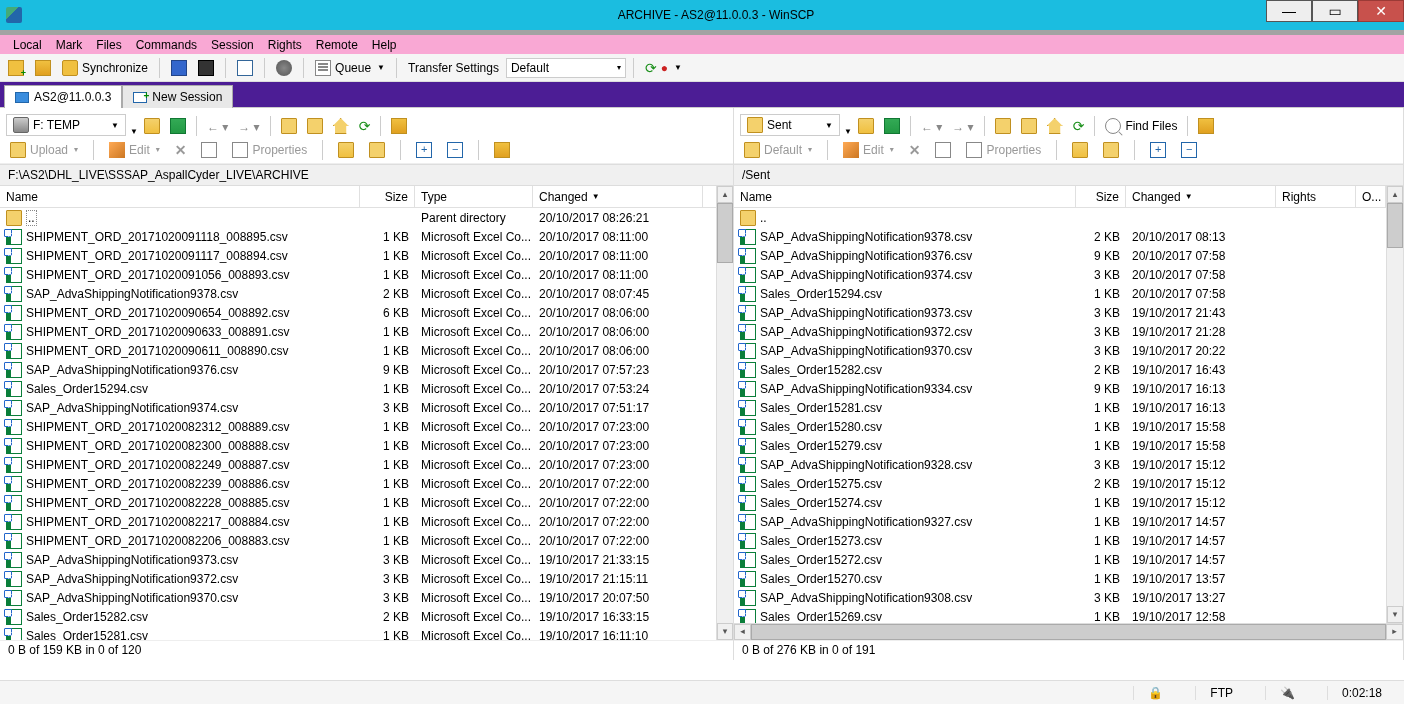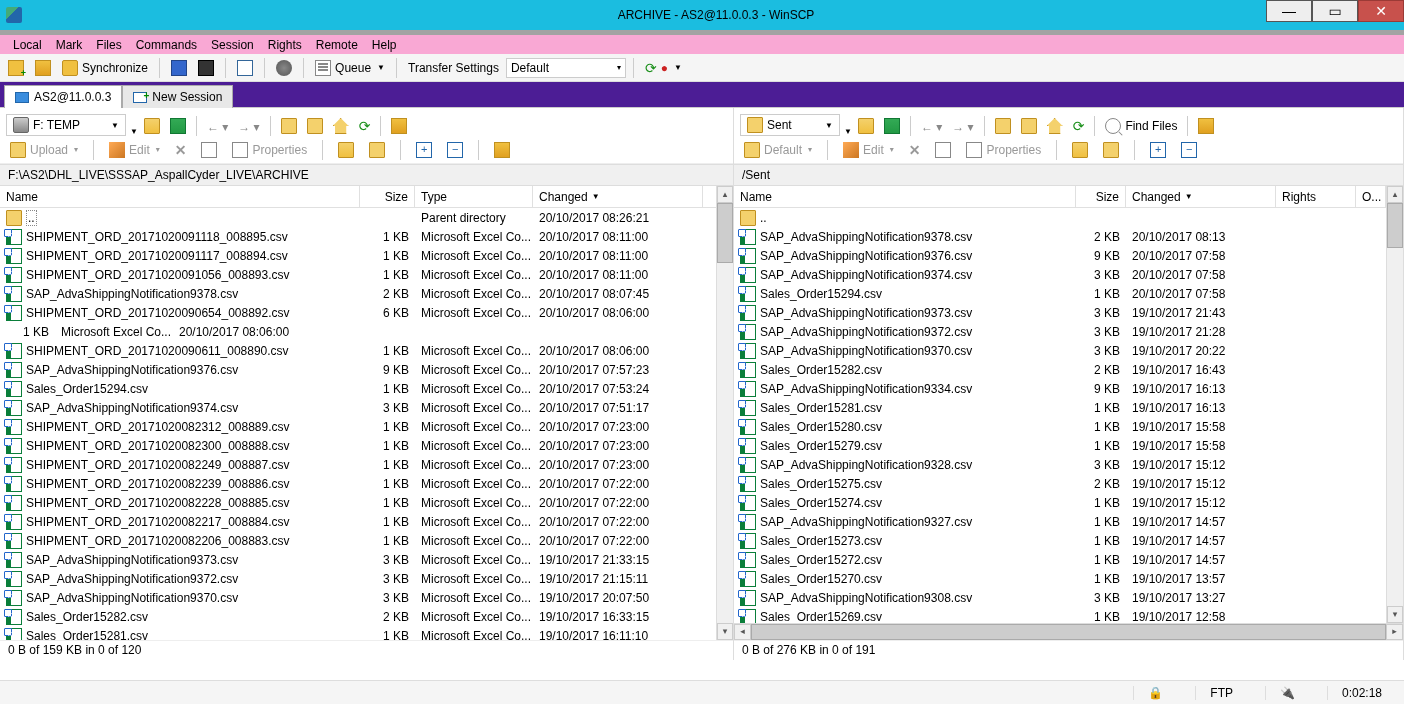--- a/index.html
+++ b/index.html
@@ -344,20 +344,24 @@
             <div class="list-row">
               <div class="c-name col-name">
                 <span class="icon i-csv i-csv-sh"></span>
                 <span>SHIPMENT_ORD_20171020090654_008892.csv</span>
               </div>
               <div class="c-size">6 KB</div>
               <div class="c-type">Microsoft Excel Co...</div>
               <div class="c-date">20/10/2017  08:06:00</div>
             </div>
             <div class="list-row">
+              <div class="c-name col-name">
+                <span class="icon i-csv i-csv-sh"></span>
+                <span>SHIPMENT_ORD_20171020090633_008891.csv</span>
+              </div>
               <div class="c-size">1 KB</div>
               <div class="c-type">Microsoft Excel Co...</div>
               <div class="c-date">20/10/2017  08:06:00</div>
             </div>
             <div class="list-row">
               <div class="c-name col-name">
                 <span class="icon i-csv i-csv-sh"></span>
                 <span>SHIPMENT_ORD_20171020090611_008890.csv</span>
               </div>
               <div class="c-size">1 KB</div>

